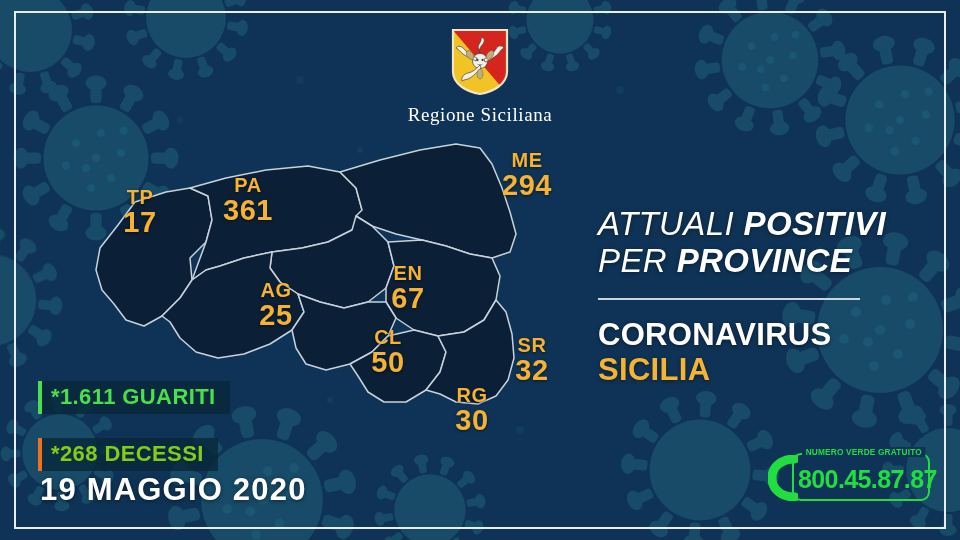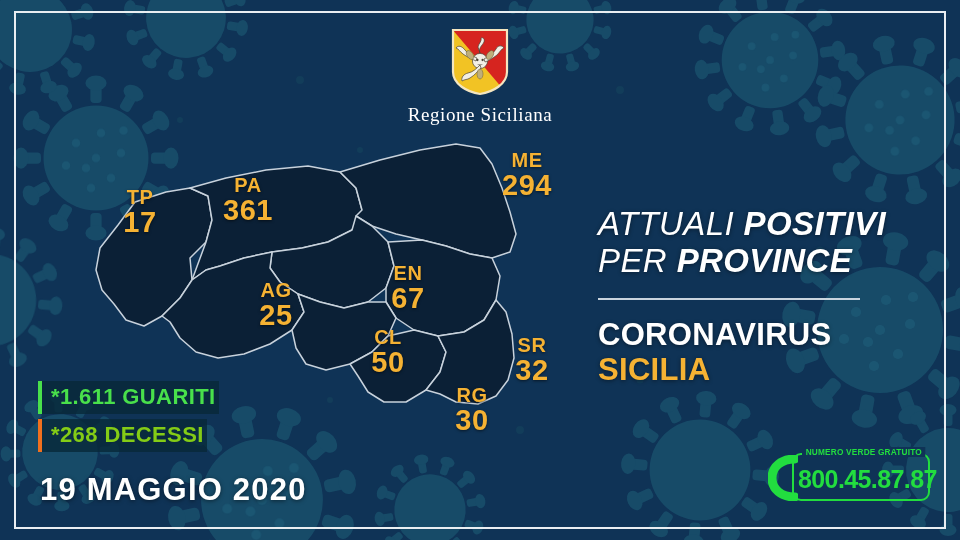--- a/index.html
+++ b/index.html
@@ -106,22 +106,22 @@
     text-shadow: 0 1px 4px rgba(0,0,0,0.45);
   }
   .sub-white { color: #ffffff; }
   .sub-amber { color: #f5b233; }
 
   
   #stats { position: absolute; left: 38px; top: 381px; }
   .stat-badge {
     display: inline-block;
     background: rgba(7, 40, 56, 0.80);
-    padding: 3px 3px 4px 9px;
-    margin-bottom: 5px;
+    padding: 3px 14px 4px 9px;
+    margin-bottom: 24px;
     font-size: 22px;
     font-weight: bold;
     letter-spacing: 0.4px;
     white-space: nowrap;
   }
   #badge-guariti {
     border-left: 4px solid #49e04b;
     color: #49e04b;
   }
   #badge-decessi {

